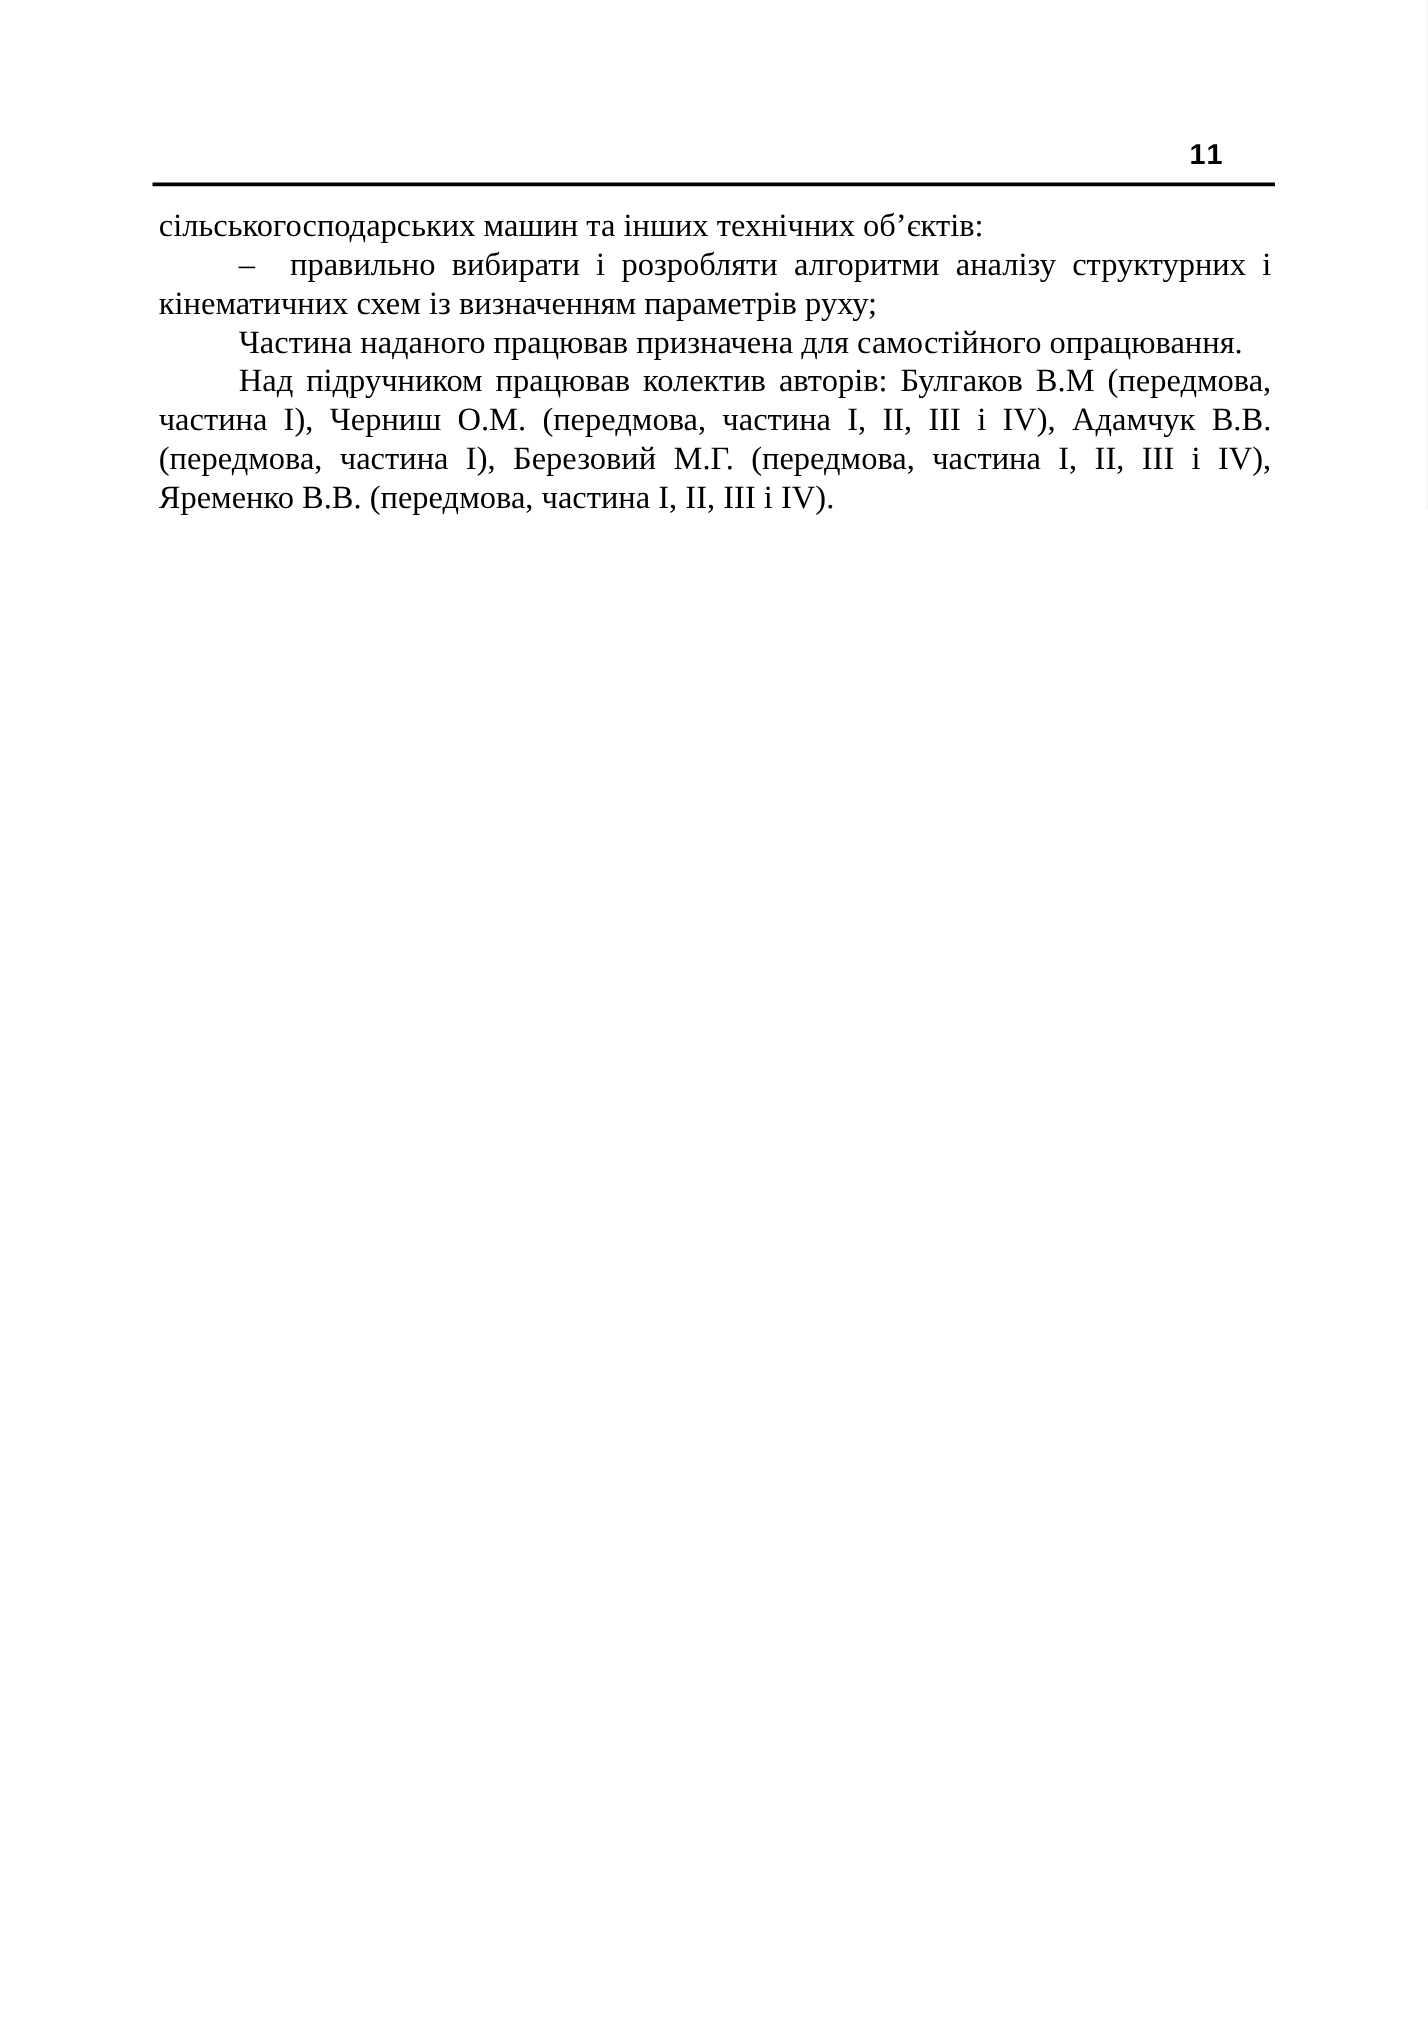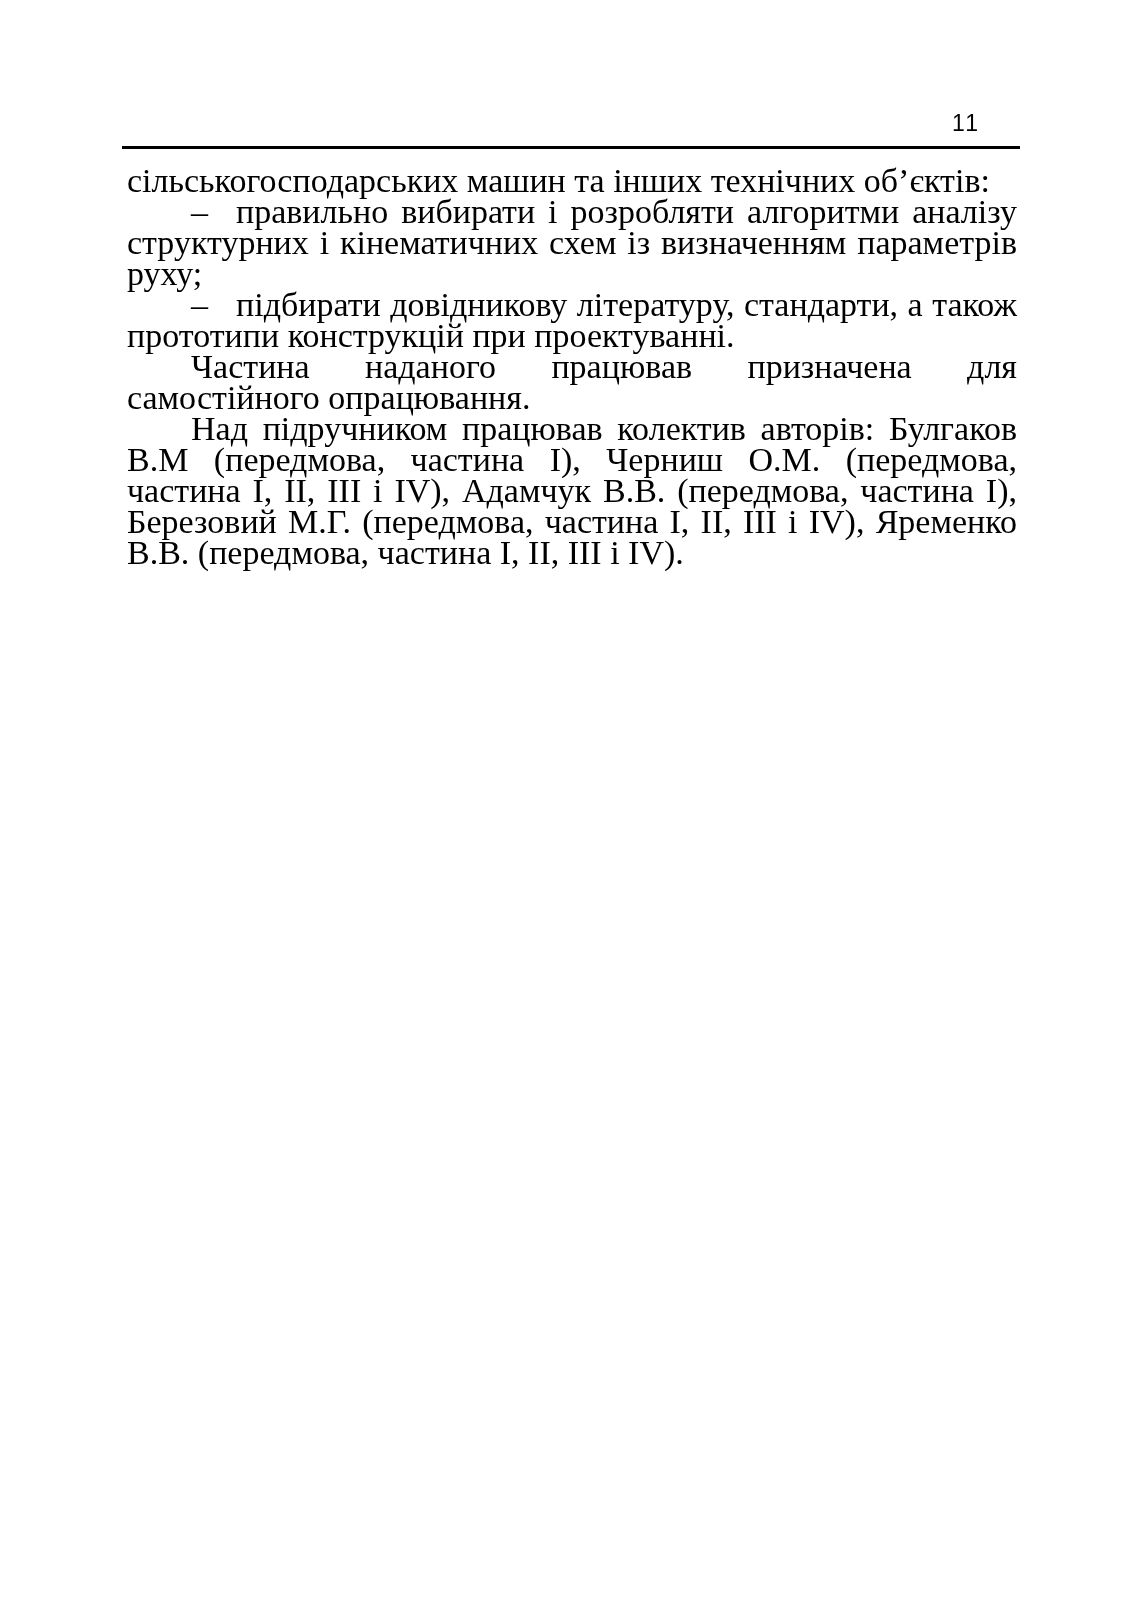--- a/index.html
+++ b/index.html
@@ -22,39 +22,39 @@
     top: 0;
     left: 122px;
     width: 898px;
     height: 150px;
   }
   .page-number {
     position: absolute;
     top: 112px;
     right: 40px;
     font-family: "Liberation Sans", sans-serif;
-    font-weight: 400;
+    font-weight: 700;
     font-size: 23px;
     letter-spacing: 2px;
     line-height: 1;
   }
   .header-rule {
     position: absolute;
     top: 146px;
     left: 0;
     width: 898px;
     height: 3px;
     background: #000000;
   }
   .page-body {
     position: absolute;
     top: 165px;
     left: 127px;
     width: 890px;
-    font-size: 34px;
+    font-size: 26px;
     line-height: 31px;
     text-align: justify;
   }
   .para {
     margin: 0;
     padding: 0;
   }
   .para.indent,
   .para.dash {
     text-indent: 64px;
@@ -76,21 +76,20 @@
   </div>
 
   <div class="page-body">
 
     <p class="para plain"><span>сільськогосподарських машин та інших технічних об’єктів:</span></p>
 
     <p class="para dash"><span class="dash-marker">–</span><span>правильно вибирати і розробляти алгоритми аналізу структурних і кінематичних схем із визначенням параметрів руху;</span></p>
 
 
 
-    <p class="para dash"><span class="dash-marker">–</span><span>підбирати довідникову літературу, стандарти, а також прототипи конструкцій при проектуванні.</span></p>
 
     <p class="para indent"><span>Частина наданого працював призначена для самостійного опрацювання.</span></p>
 
 
 
     <p class="para indent"><span>Над підручником працював колектив авторів: Булгаков В.М (передмова, частина I), Черниш О.М. (передмова, частина I, II, III і IV), Адамчук В.В. (передмова, частина I), Березовий М.Г. (передмова, частина I, II, III і IV), Яременко В.В. (передмова, частина I, II, III і IV).</span></p>
 
   </div>
 
 </div>

